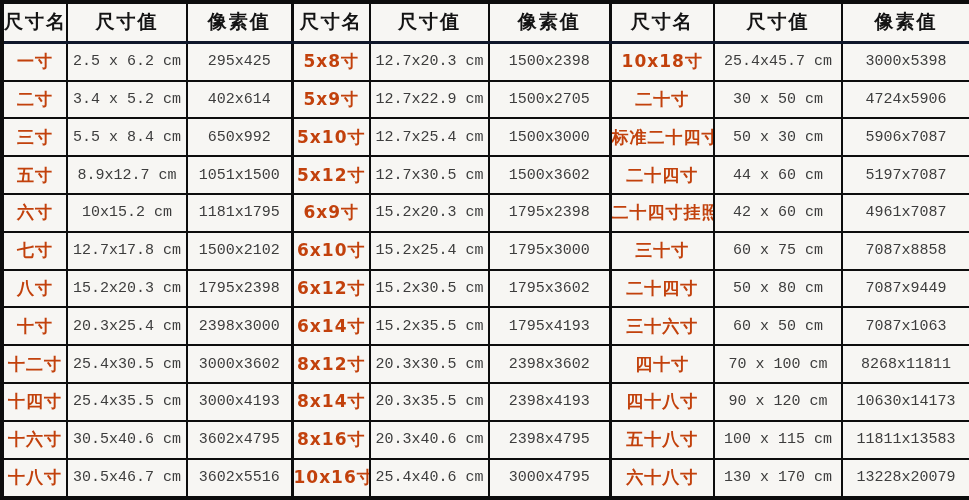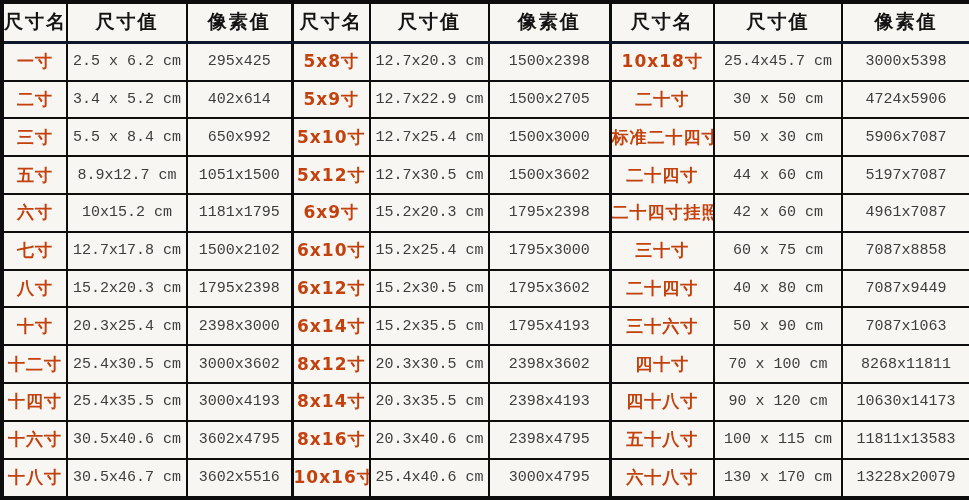--- a/index.html
+++ b/index.html
@@ -154,32 +154,32 @@
         <td class="val">7087x8858</td>
       </tr>
       <tr>
         <td class="name">八寸</td>
         <td class="val">15.2x20.3 cm</td>
         <td class="val">1795x2398</td>
         <td class="name gdiv">6x12寸</td>
         <td class="val">15.2x30.5 cm</td>
         <td class="val">1795x3602</td>
         <td class="name gdiv">二十四寸</td>
-        <td class="val">40 x 80 cm</td>
+        <td class="val">50 x 80 cm</td>
         <td class="val">7087x9449</td>
       </tr>
       <tr>
         <td class="name">十寸</td>
         <td class="val">20.3x25.4 cm</td>
         <td class="val">2398x3000</td>
         <td class="name gdiv">6x14寸</td>
         <td class="val">15.2x35.5 cm</td>
         <td class="val">1795x4193</td>
         <td class="name gdiv">三十六寸</td>
-        <td class="val">50 x 90 cm</td>
+        <td class="val">60 x 50 cm</td>
         <td class="val">7087x1063</td>
       </tr>
       <tr>
         <td class="name">十二寸</td>
         <td class="val">25.4x30.5 cm</td>
         <td class="val">3000x3602</td>
         <td class="name gdiv">8x12寸</td>
         <td class="val">20.3x30.5 cm</td>
         <td class="val">2398x3602</td>
         <td class="name gdiv">四十寸</td>

